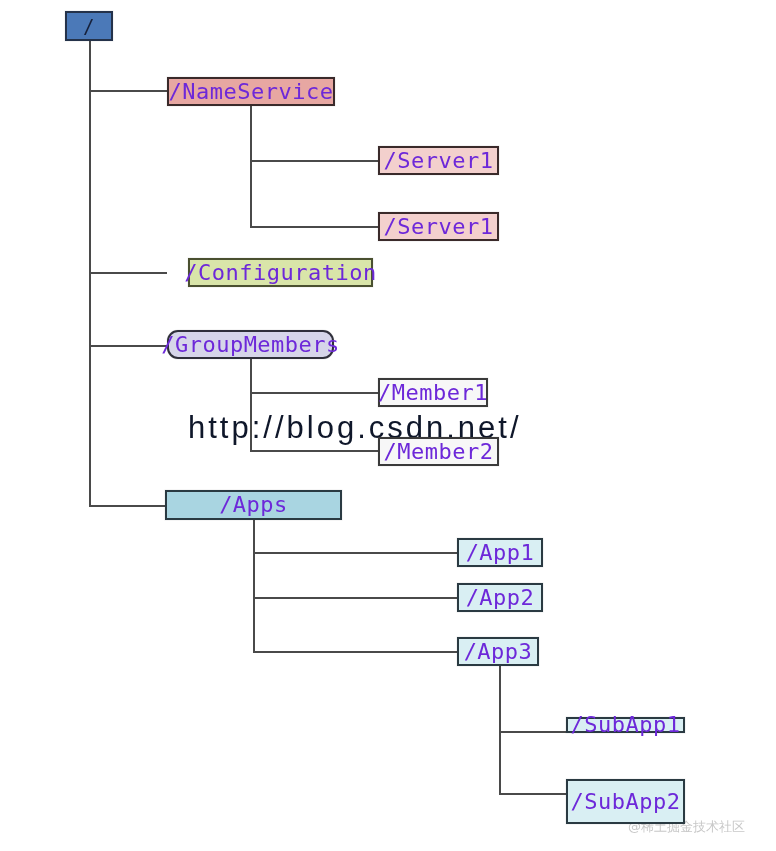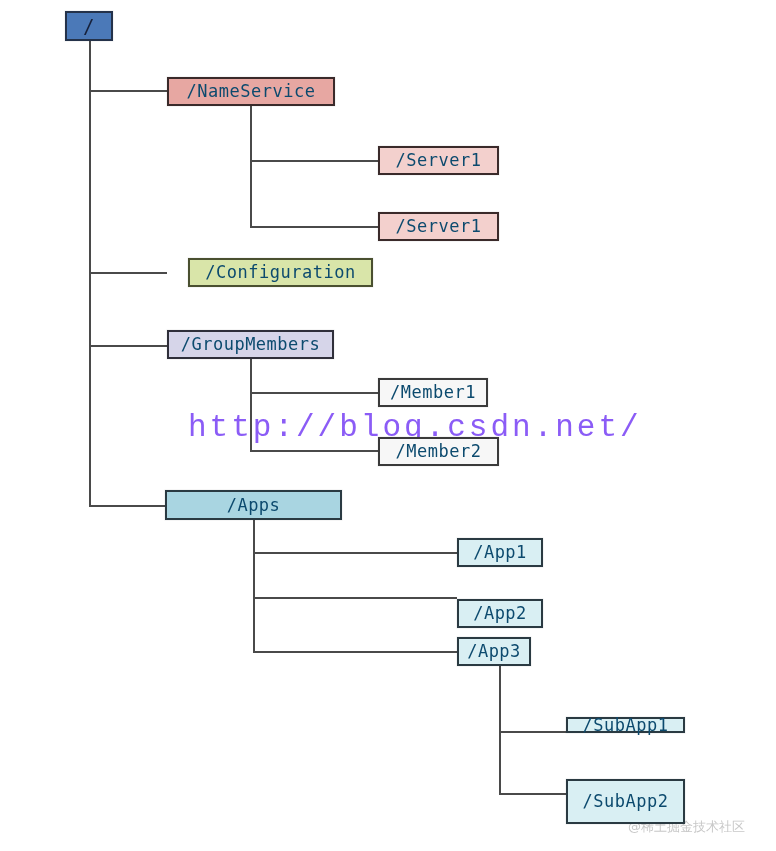--- a/index.html
+++ b/index.html
@@ -17,24 +17,24 @@
     height: 851px;
     background: #ffffff;
     overflow: hidden;
   }
 
   
   .wm-csdn {
     position: absolute;
     left: 188px;
     top: 410px;
-    font-family: Liberation Mono, monospace;
+    font-family: Liberation Sans, sans-serif;
     font-size: 31px;
     letter-spacing: 3px;
-    color: #8b5cf6;
+    color: #0f172a;
     white-space: nowrap;
     user-select: none;
     z-index: 0;
   }
   .wm-juejin {
     position: absolute;
     left: 604px;
     top: 818px;
     font-family: "DejaVu Sans", "Liberation Sans", sans-serif;
     font-size: 13px;
@@ -52,22 +52,22 @@
     z-index: 1;
   }
   .edge.h { height: 2px; }
   .edge.v { width: 2px; }
 
   
   .node {
     position: absolute;
     box-sizing: border-box;
     border: 2px solid #2f2f33;
-    color: #0c4a6e;
-    font-size: 17px;
+    color: #6d28d9;
+    font-size: 22px;
     line-height: 1;
     display: flex;
     align-items: center;
     justify-content: center;
     letter-spacing: 0.5px;
     z-index: 3;
     box-shadow: 0 0 0 0.5px rgba(0,0,0,0.08);
   }
   .node-root {
     background: #4b79b8;
@@ -119,25 +119,25 @@
   <div class="edge h" style="left:499px; top:793px; width:67px;"></div>
 
   <div class="node node-root" style="left:65px;  top:11px;  width:48px;  height:30px;">/</div>
 
   <div class="node node-pink-strong" style="left:167px; top:77px;  width:168px; height:29px;">/NameService</div>
   <div class="node node-pink-light" style="left:378px; top:146px; width:121px; height:29px;">/Server1</div>
   <div class="node node-pink-light" style="left:378px; top:212px; width:121px; height:29px;">/Server1</div>
 
   <div class="node node-green" style="left:167px; top:258px; width:185px; height:29px;">/Configuration</div>
 
-  <div class="node node-purple" style="left:167px; top:330px; width:167px; height:29px;">/GroupMembers</div>
+  <div class="node node-purple" style="left:167px; top:330px; width:167px; height:29px;border-radius:11px;">/GroupMembers</div>
   <div class="node node-white" style="left:378px; top:378px; width:110px; height:29px;">/Member1</div>
   <div class="node node-white" style="left:378px; top:437px; width:121px; height:29px;">/Member2</div>
 
   <div class="node node-teal-strong" style="left:165px; top:490px; width:177px; height:30px;">/Apps</div>
   <div class="node node-teal-light" style="left:457px; top:538px; width:86px;  height:29px;">/App1</div>
-  <div class="node node-teal-light" style="left:457px; top:583px; width:86px;  height:29px;margin-top:16px;">/App2</div>
-  <div class="node node-teal-light" style="left:457px; top:637px; width:74px;  height:29px;">/App3</div>
+  <div class="node node-teal-light" style="left:457px; top:583px; width:86px;  height:29px;">/App2</div>
+  <div class="node node-teal-light" style="left:457px; top:637px; width:82px;  height:29px;">/App3</div>
 
   <div class="node node-teal-light" style="left:566px; top:717px; width:119px; height:16px;">/SubApp1</div>
   <div class="node node-teal-light" style="left:566px; top:779px; width:119px; height:45px;">/SubApp2</div>
 
 </div>
 
 </body></html>

